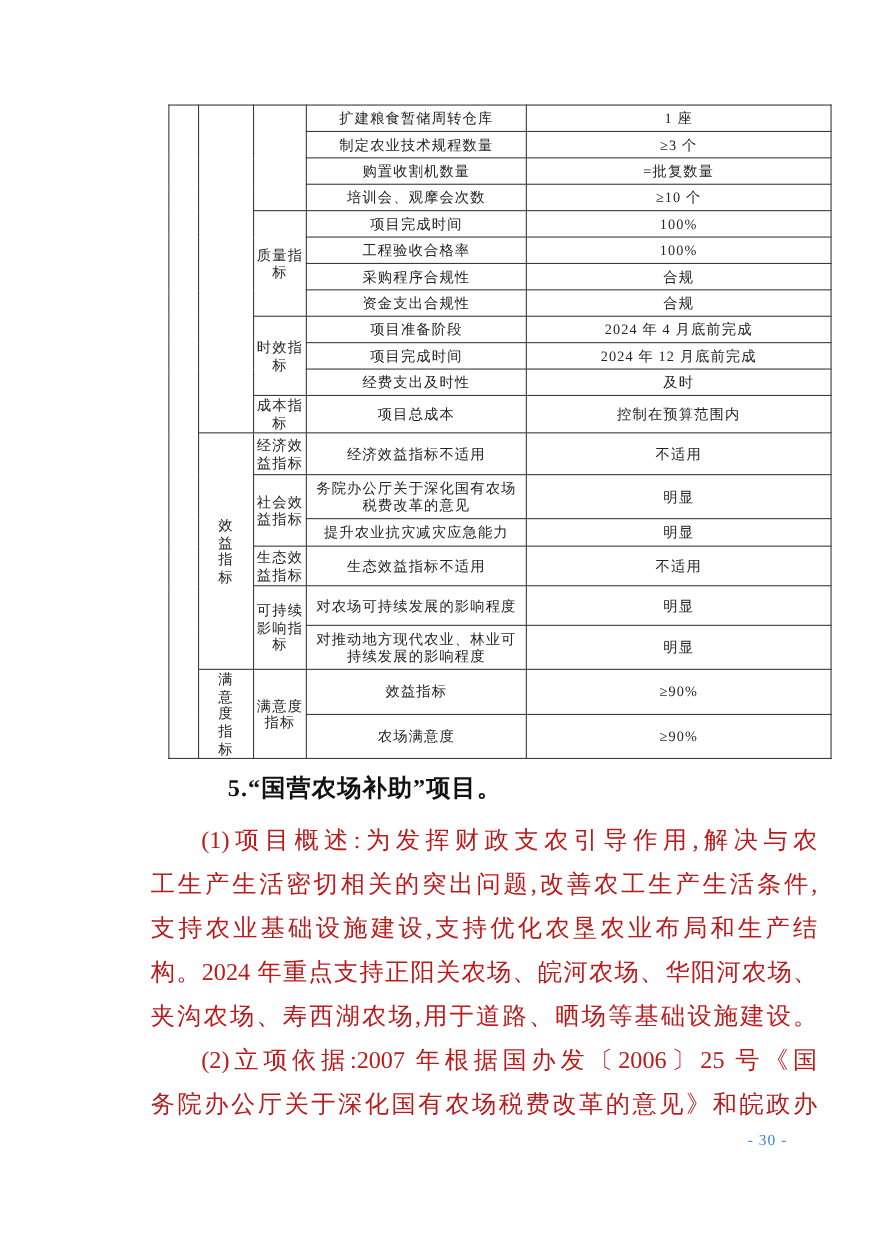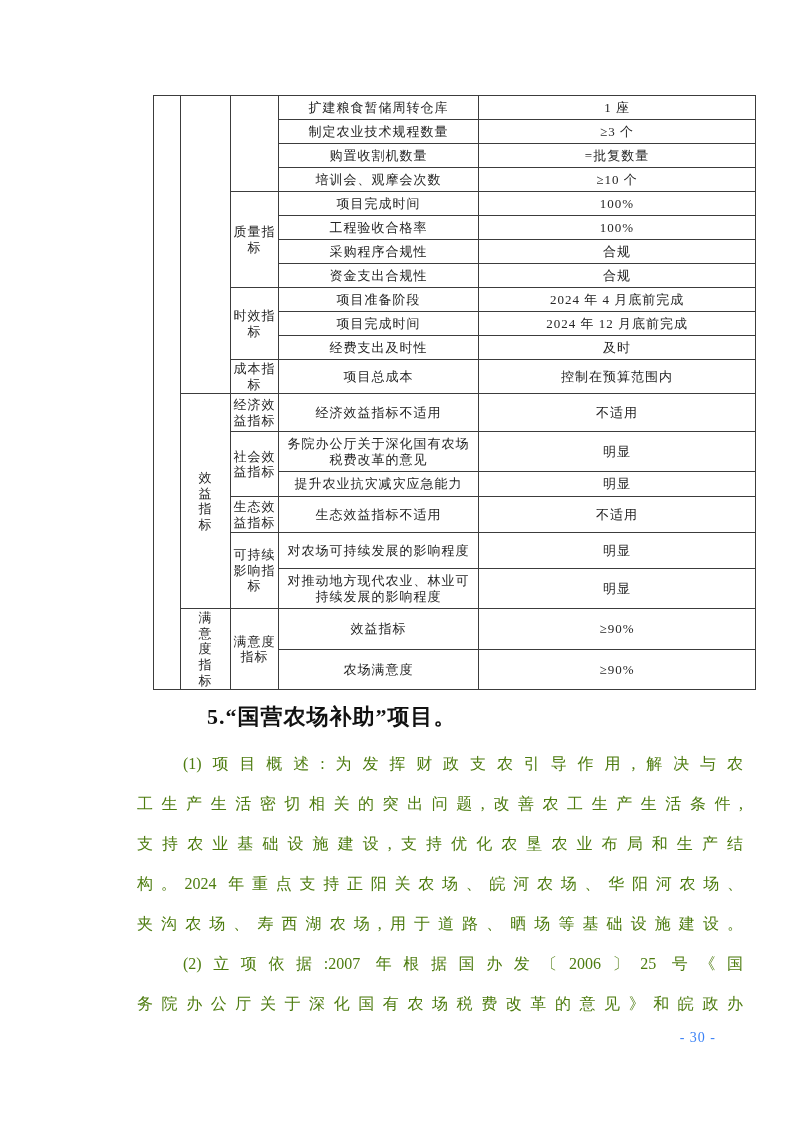--- a/index.html
+++ b/index.html
@@ -39,23 +39,23 @@
   
   .bodyblock{
     position:absolute;left:97px;top:700px;width:606px;
   }
   .heading{
     font-size:22px;font-weight:bold;letter-spacing:1px;
     line-height:34px;padding-left:70px;margin-bottom:10px;
     color:#111;
   }
   .bline{
-    font-size:16px;height:40px;line-height:40px;
+    font-size:22px;height:40px;line-height:40px;
     text-align:justify;text-align-last:justify;
-    color:#4d7c0f;
+    color:#b91c1c;
   }
   .bline.indent{padding-left:46px;}
 
   .pagenum{
     position:absolute;top:1030px;right:118px;
     font-size:14px;letter-spacing:1px;color:#3b82f6;
   }
 </style>
 </head>
 <body>

